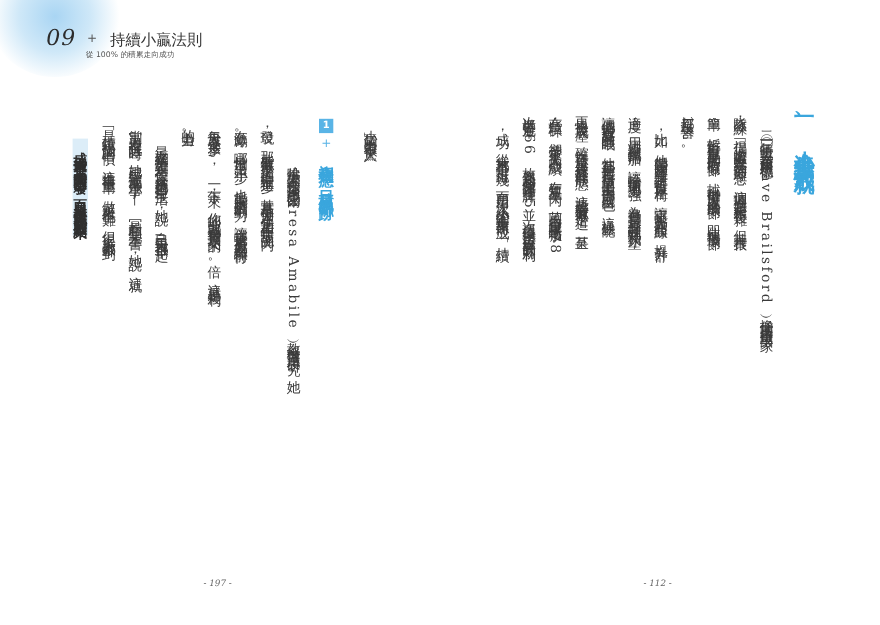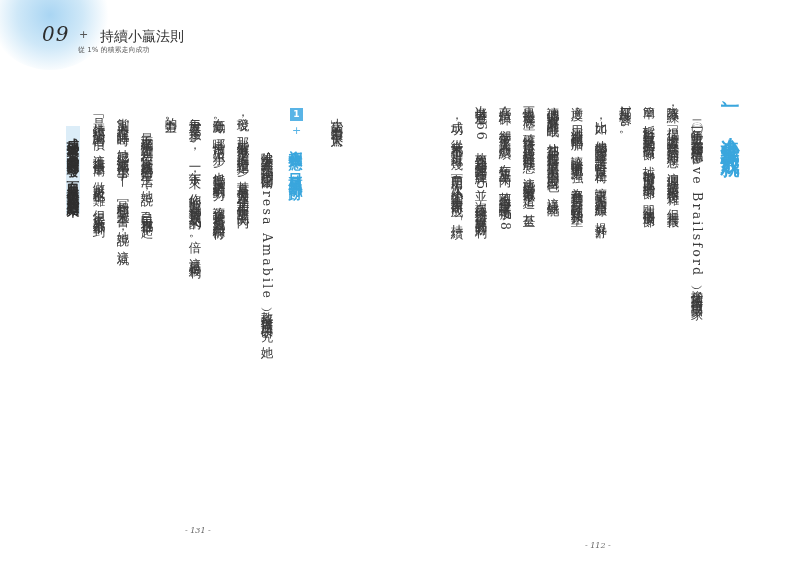--- a/index.html
+++ b/index.html
@@ -27,50 +27,50 @@
 </style>
 </head>
 <body>
 
 <div class="glow"></div>
 
 <div class="header">
   <span class="chap-num">09</span>
   <span class="chap-plus">+</span>
   <span class="chap-title">持續小贏法則</span>
-  <span class="chap-sub">從 1% 的積累走向成功</span>
+  <span class="chap-sub">從 100% 的積累走向成功</span>
 </div>
 
 <div>
   <div class="h1" style="left:718px; top:96px;">一、小進步點亮大成就</div>
   <div class="col" style="left:690px; top:110px;">二〇〇三年時戴夫・布萊爾斯福德（Dave Brailsford）擔任英國自行車國家</div>
   <div class="col" style="left:666px; top:96px;">隊教練，提倡「邊際效應聚合」的新理念。這個理念聽起來很複雜，但其實很</div>
   <div class="col" style="left:642px; top:96px;">簡單：拆解自行車運動的所有環節，找出每個可以改進的環節，即使每個環節</div>
   <div class="col" style="left:618px; top:96px;">都只改善1%。</div>
   <div class="col" style="left:594px; top:96px;">　比如，他帶領團隊重新設計了自行車座椅，讓它更貼合人體曲線，提升舒</div>
   <div class="col" style="left:570px; top:96px;">適度；用酒精擦拭輪胎，讓輪胎抓地力更強；為運動員量身訂製枕頭和床墊，</div>
   <div class="col" style="left:546px; top:96px;">讓他們擁有更好的睡眠。他甚至把載運自行車的卡車內部刷成白色，這樣就能</div>
   <div class="col" style="left:522px; top:96px;">更快發現灰塵，確保自行車始終處於最佳狀態。這些改變看似微不足道，甚至</div>
   <div class="col" style="left:498px; top:96px;">有些瑣碎，卻帶來了驚人的成績。在短短五年內，英國自行車隊斬獲了178</div>
   <div class="col" style="left:474px; top:96px;">次世界冠軍、66枚奧運和殘障奧運金牌，並5次贏得環法自行車賽的勝利。</div>
   <div class="col" style="left:450px; top:96px;">　成功，從來都不是一蹴可幾，而是用一次次小小的進步積累而成。「持續</div>
-  <div class="pnum" style="left:585px;margin-top:15px;">- 112 -</div>
+  <div class="pnum" style="left:585px;">- 112 -</div>
 </div>
 
 <div>
   <div class="col" style="left:330px; top:108px;">小贏」的力量很驚人。</div>
 
   <div class="badge" style="left:290px; top:108px;">1</div>
   <div class="badge-plus" style="left:292px; top:124px;">+</div>
   <div class="h2" style="left:287px; top:138px;">複利效應：日積月累的奇跡</div>
 
   <div class="col" style="left:260px; top:126px;">　哈佛大學的泰瑞莎・阿馬比爾（Teresa Amabile）教授曾做過一項研究，她</div>
   <div class="col" style="left:236px; top:108px;">發現，那些看似微不足道的持續進步，其實是每個人在生活和工作中最強的內</div>
   <div class="col" style="left:212px; top:108px;">在激勵。哪怕只邁出一小步，也能帶來持續的動力，讓你我更有勇氣繼續前行。</div>
   <div class="col" style="left:188px; top:108px;">每天只要進步1%，一年下來，你的能力就會增長到原來的37倍。這就是複利</div>
   <div class="col" style="left:164px; top:108px;">的力量。</div>
   <div class="col" style="left:140px; top:108px;">　最近在網路上看到一位作家分享她的日常生活。她說，自己每天都很早起，</div>
   <div class="col" style="left:116px; top:108px;">當別人還在沉睡時，她已經完成兩件小事——冥想和聽完一本書。她說，這就</div>
   <div class="col" style="left:92px; top:108px;">是「持續小贏」的習慣。這件事很簡單，做起來也不難，但很多人都做不到。</div>
   <div class="col highlight" style="left:66px; top:126px;">成功從來不是某一瞬間的爆發，而是累積無數小勝利的結果。</div>
 
-  <div class="pnum" style="left:185px;">- 131 -</div>
+  <div class="pnum" style="left:185px;">- 197 -</div>
 </div>
 
 </body></html>

